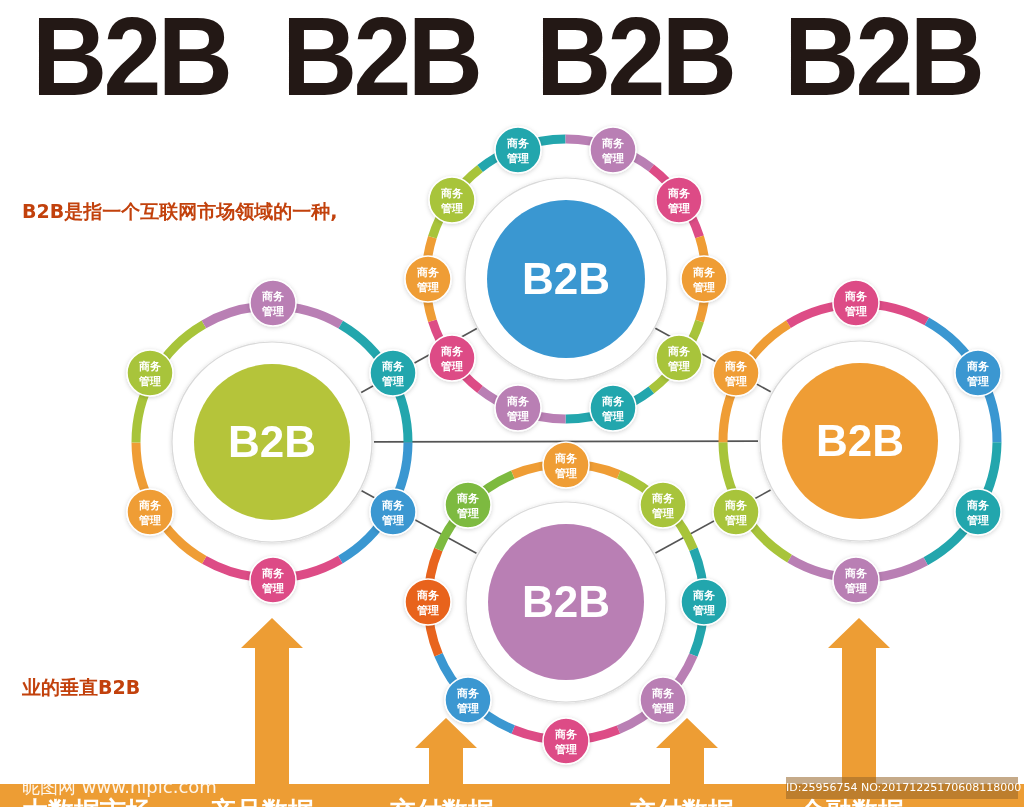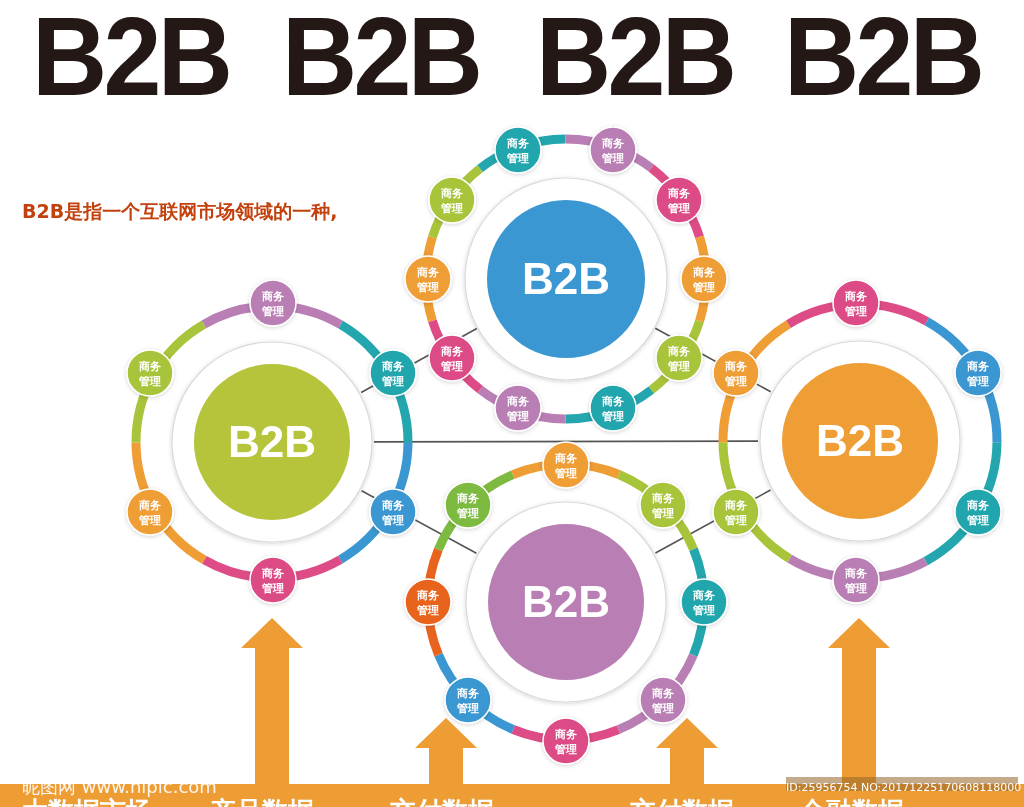--- a/index.html
+++ b/index.html
@@ -4,41 +4,42 @@
 <style>
   html, body { margin:0; padding:0; background:#ffffff; }
   body { width:1024px; height:807px; position:relative; overflow:hidden; font-family:"Liberation Sans", "DejaVu Sans", sans-serif; }
   #stage { position:absolute; left:0; top:0; width:1024px; height:807px;border-radius:18px; }
   .headline { position:absolute; left:0; top:-8px; width:1024px; font-family:"Liberation Sans", sans-serif; font-weight:bold; font-size:112px; letter-spacing:-4px; color:#231815; white-space:nowrap; }
   .headline span { position:absolute; top:0; transform:scaleX(0.93); transform-origin:left top; }
   .desc { position:absolute; font-family:"DejaVu Sans", sans-serif; font-weight:bold; color:#c2410c; font-size:19px; line-height:26px; }
   .bottom-band { position:absolute; left:0; top:784px; width:1024px; height:23px; background:#ed9d34; }
   .band-label { position:absolute; top:796px; color:#ffffff; font-family:"DejaVu Sans", sans-serif; font-weight:bold; font-size:26px; white-space:nowrap; line-height:30px; }
   .watermark-left { position:absolute; left:22px; top:775px; color:#ffffff; font-family:"DejaVu Sans", sans-serif; font-size:18px; opacity:0.9; white-space:nowrap; }
-  .watermark-right { position:absolute; left:786px; top:777px; width:232px; height:14px; background:rgba(150,100,40,0.55); color:#ffffff; font-family:"DejaVu Sans", sans-serif; font-size:11px; line-height:22px; text-align:center; white-space:nowrap; }
+  .watermark-right { position:absolute; left:786px; top:777px; width:232px; height:22px; background:rgba(150,100,40,0.55); color:#ffffff; font-family:"DejaVu Sans", sans-serif; font-size:11px; line-height:22px; text-align:center; white-space:nowrap; }
   .core-label { font-family:"Liberation Sans", sans-serif; font-weight:bold; fill:#ffffff; }
   .node-label { font-family:"DejaVu Sans", sans-serif; font-weight:bold; fill:#ffffff; font-size:11px; }
 </style>
 </head>
 <body>
 
 <div id="stage">
 
   <div class="headline">
     <span style="left:32px">B2B</span>
     <span style="left:282px">B2B</span>
     <span style="left:536px">B2B</span>
     <span style="left:784px">B2B</span>
   </div>
 
   <div class="desc" style="left:22px; top:198px;">
     <div>B2B是指一个互联网市场领域的一种,</div>
   </div>
 
   <div class="desc" style="left:22px; top:674px;">
+    <div>业的垂直B2B</div>
   </div>
 
   <svg id="diagram" width="1024" height="807" style="position:absolute;left:0;top:0;">
     <defs>
       <filter id="soft" x="-20%" y="-20%" width="140%" height="140%">
         <feDropShadow dx="0" dy="1" stdDeviation="2" flood-color="#000" flood-opacity="0.18"></feDropShadow>
       </filter>
     </defs>
     <g id="connectors">
         <line x1="373.9998524923372" y1="441.82653086310825" x2="758.0001475076629" y2="441.17346913689175" stroke="#555" stroke-width="1.6"></line>

